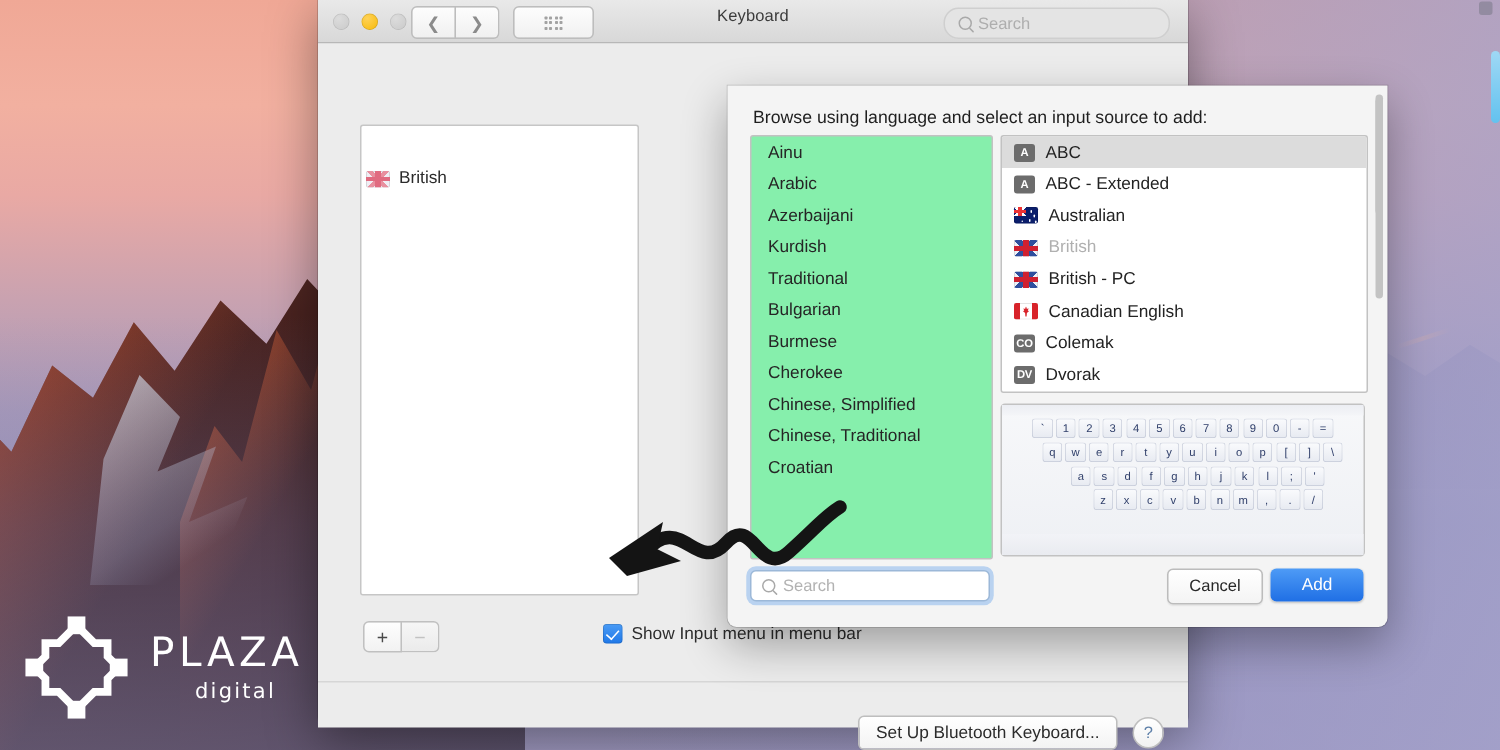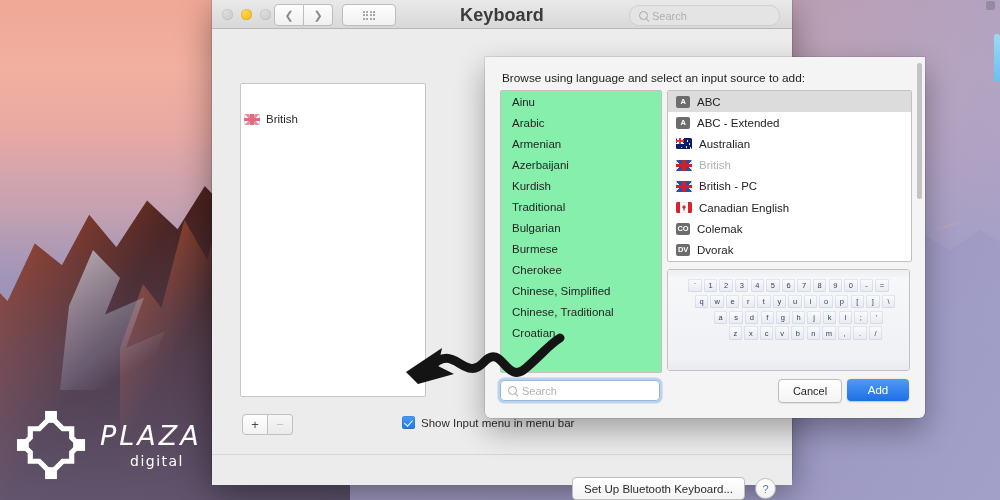--- a/index.html
+++ b/index.html
@@ -71,21 +71,21 @@
     border:.5px solid #bdbdbd;display:flex;align-items:center;justify-content:center;
     color:#8b8b8b;font-size:11px;}
   .navbtn.first{border-radius:4px 0 0 4px;}
   .navbtn.last{border-radius:0 4px 4px 0;border-left:none;}
   #grid-button{position:absolute;left:130px;top:4px;width:52px;height:20px;border-radius:4px;
     background:linear-gradient(to bottom,#fdfdfd,#f1f1f1);border:.5px solid #bdbdbd;
     display:flex;align-items:center;justify-content:center;}
   .dots{display:grid;grid-template-columns:repeat(4,2px);grid-template-rows:repeat(3,2px);gap:1.5px;}
   .dots i{background:#a2a2a2;border-radius:.5px;}
   #window-title{position:absolute;left:0;right:0;top:5px;text-align:center;
-    font-size:18px;font-weight:bold;color:#3b3b3b;letter-spacing:.1px;}
+    font-size:11px;font-weight:normal;color:#3b3b3b;letter-spacing:.1px;}
   #titlebar-search{position:absolute;right:12px;top:5px;width:140px;height:19px;border-radius:10px;
     background:#e4e4e4;border:.5px solid #cfcfcf;display:flex;align-items:center;padding-left:9px;gap:4px;}
   .mag{width:7px;height:7px;border:1.2px solid #a9a9a9;border-radius:50%;position:relative;display:inline-block;}
   .mag::after{content:"";position:absolute;width:1.2px;height:3.6px;background:#a9a9a9;
     right:-1.6px;bottom:-3px;transform:rotate(-45deg);border-radius:1px;}
   #titlebar-search-placeholder{font-size:11px;color:#aeaeae;}
 
   
   #prefs-body{position:relative;height:456px;background:#ececec;}
   #source-list-bg{position:absolute;left:28px;top:54px;width:184px;height:312px;
@@ -212,21 +212,21 @@
     display:flex;align-items:center;justify-content:center;font-size:11.5px;color:#fff;
     box-shadow:0 .5px 1.5px rgba(0,0,0,.20);}
 
   
   #annotation-arrow{position:absolute;left:398px;top:332px;width:170px;height:62px;pointer-events:none;}
 
   
   #watermark{position:absolute;left:14px;top:408px;display:flex;align-items:center;gap:12px;}
   #watermark-mark{width:74px;height:74px;}
   #watermark-text{color:#fff;line-height:1;}
-  #watermark-title{font-size:27px;letter-spacing:3px;font-family:"DejaVu Sans",sans-serif;font-style:italic;}
+  #watermark-title{font-size:27px;letter-spacing:3px;font-family:"DejaVu Sans",sans-serif;}
   #watermark-sub{font-size:14px;letter-spacing:1.5px;margin-top:5px;margin-left:30px;
     font-family:"DejaVu Sans",sans-serif;}
 </style>
 </head>
 <body>
 
 <div id="desktop">
   <div class="mtn m1"></div>
   <div class="mtn m1b"></div>
   <div class="mtn m2"></div>
@@ -315,23 +315,20 @@
     <div id="input-source-sheet">
 
       <div id="sheet-prompt">Browse using language and select an input source to add:</div>
 
       <div id="language-list">
           <div class="lang-item">
             <span>Ainu</span>
           </div>
           <div class="lang-item">
             <span>Arabic</span>
-          </div>
-          <div class="lang-item">
-            <span>Armenian</span>
           </div>
           <div class="lang-item">
             <span>Azerbaijani</span>
           </div>
           <div class="lang-item">
             <span>Kurdish</span>
           </div>
           <div class="lang-item">
             <span>Traditional</span>
           </div>

